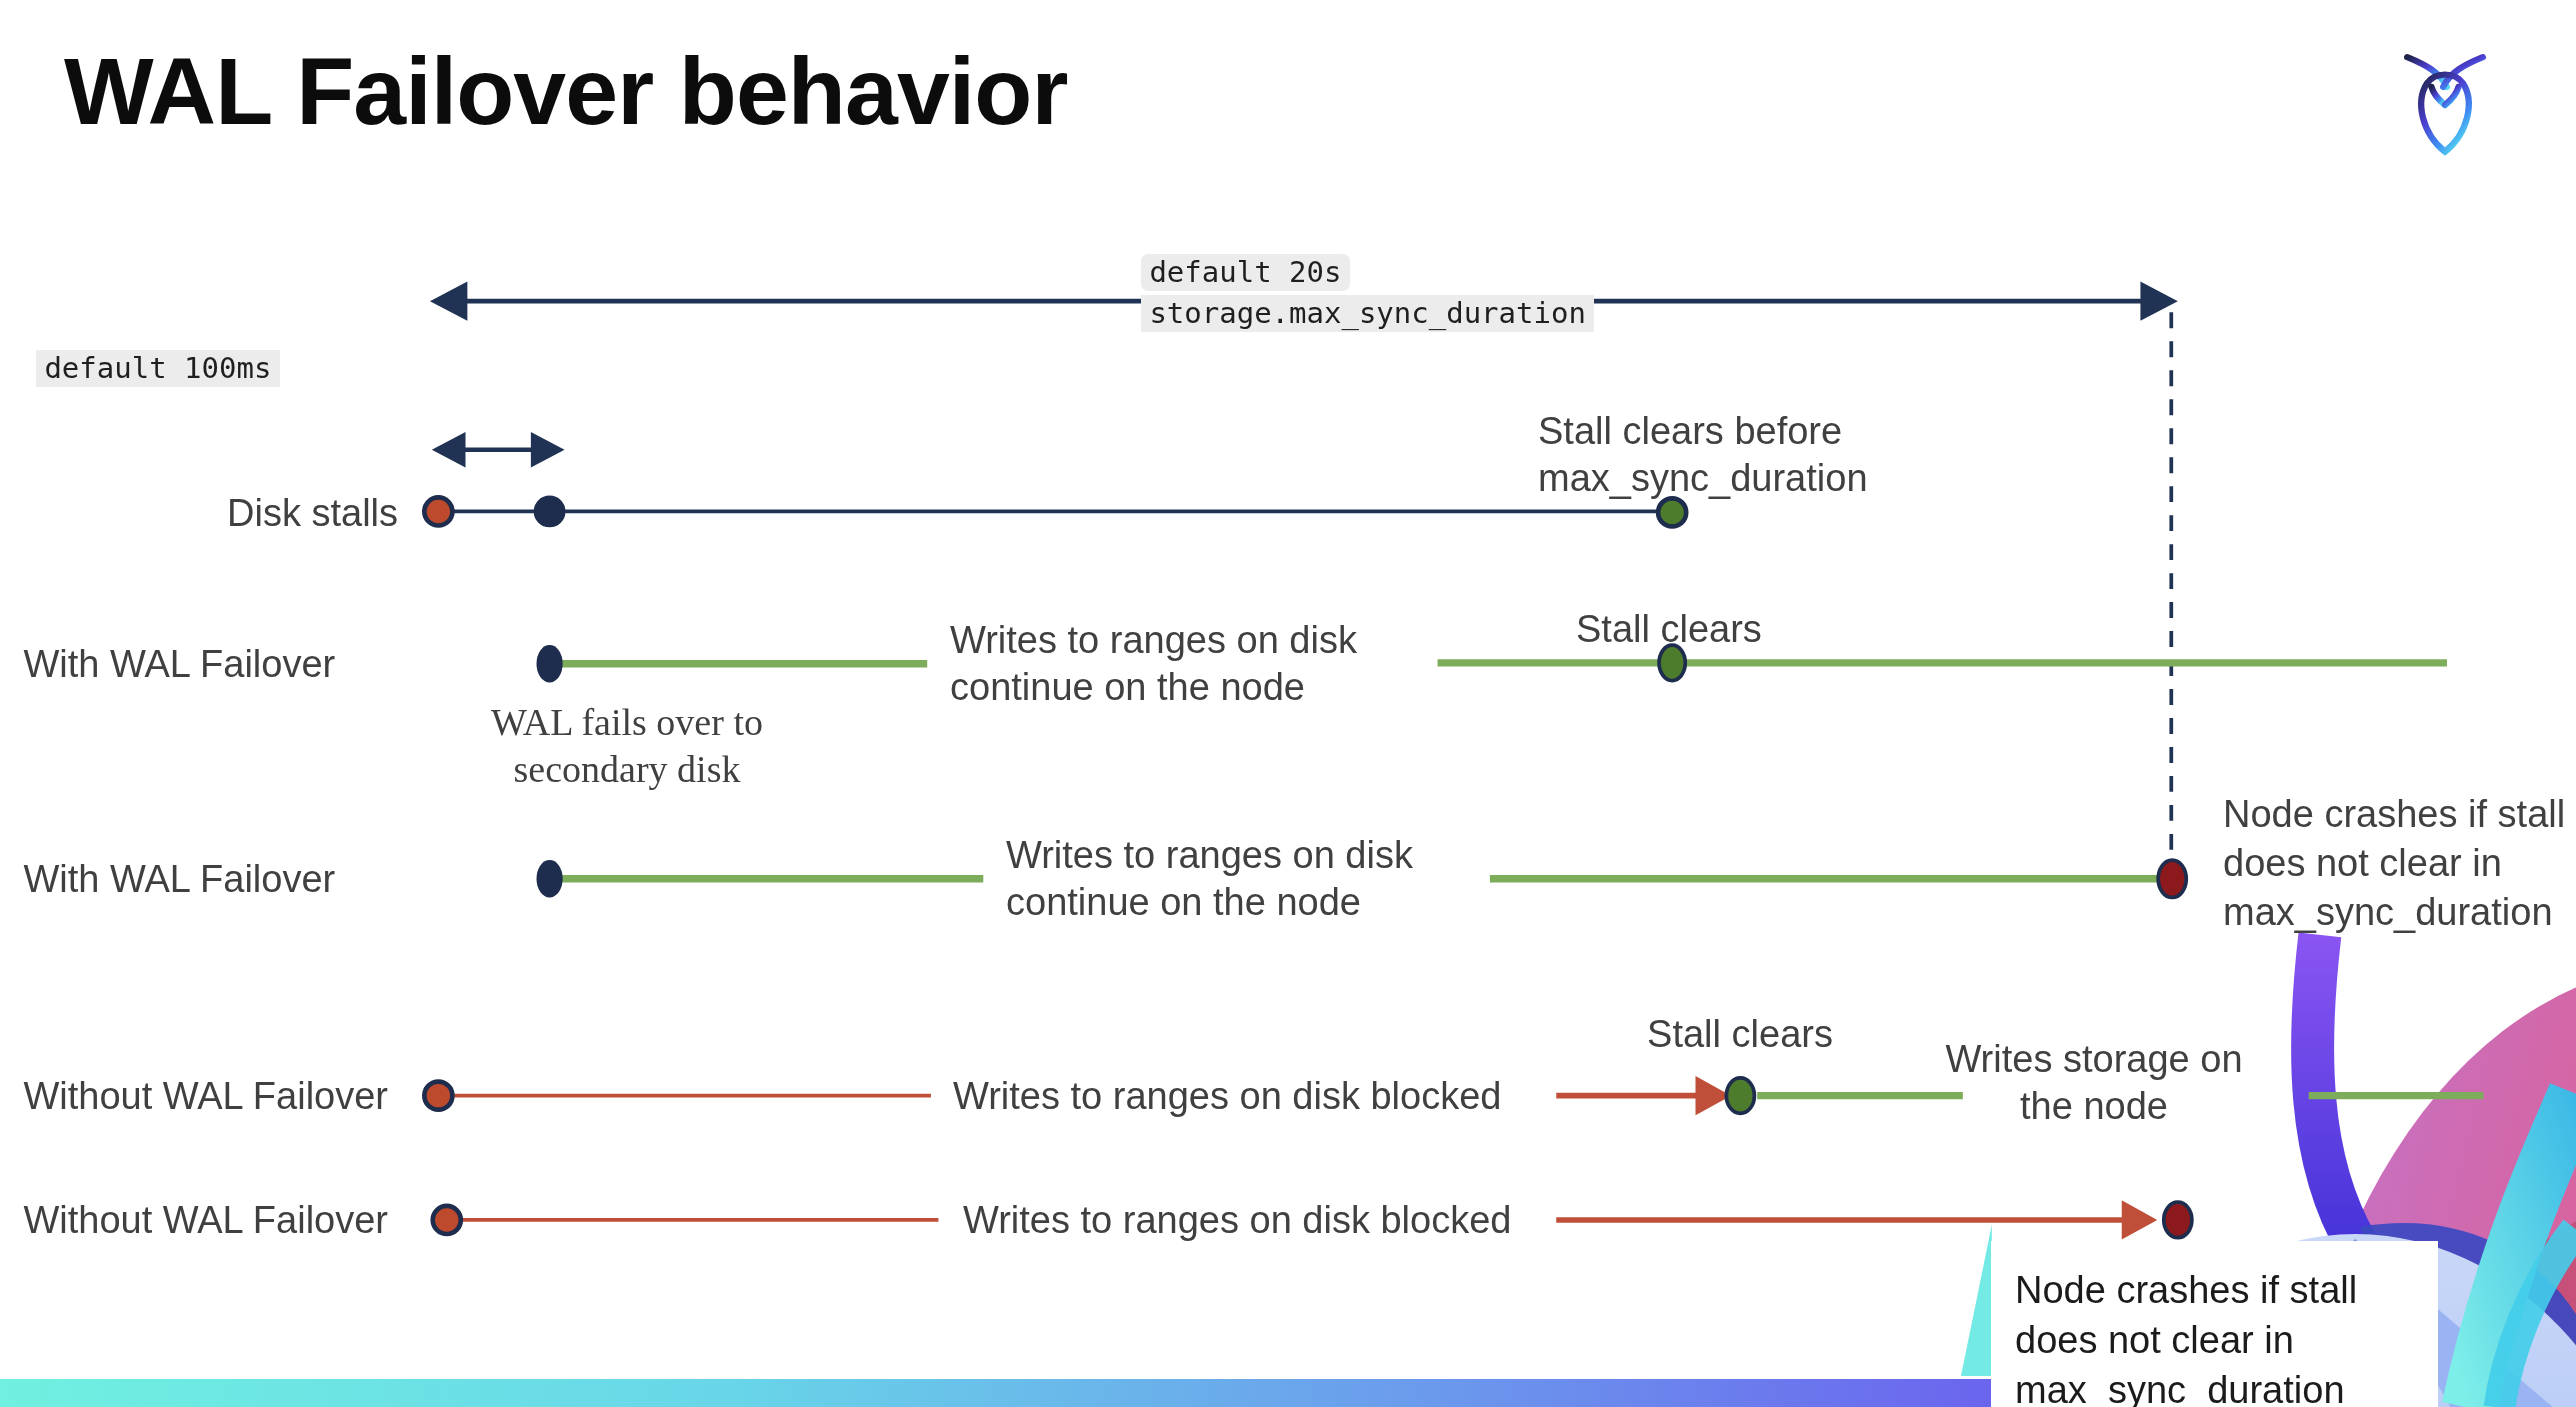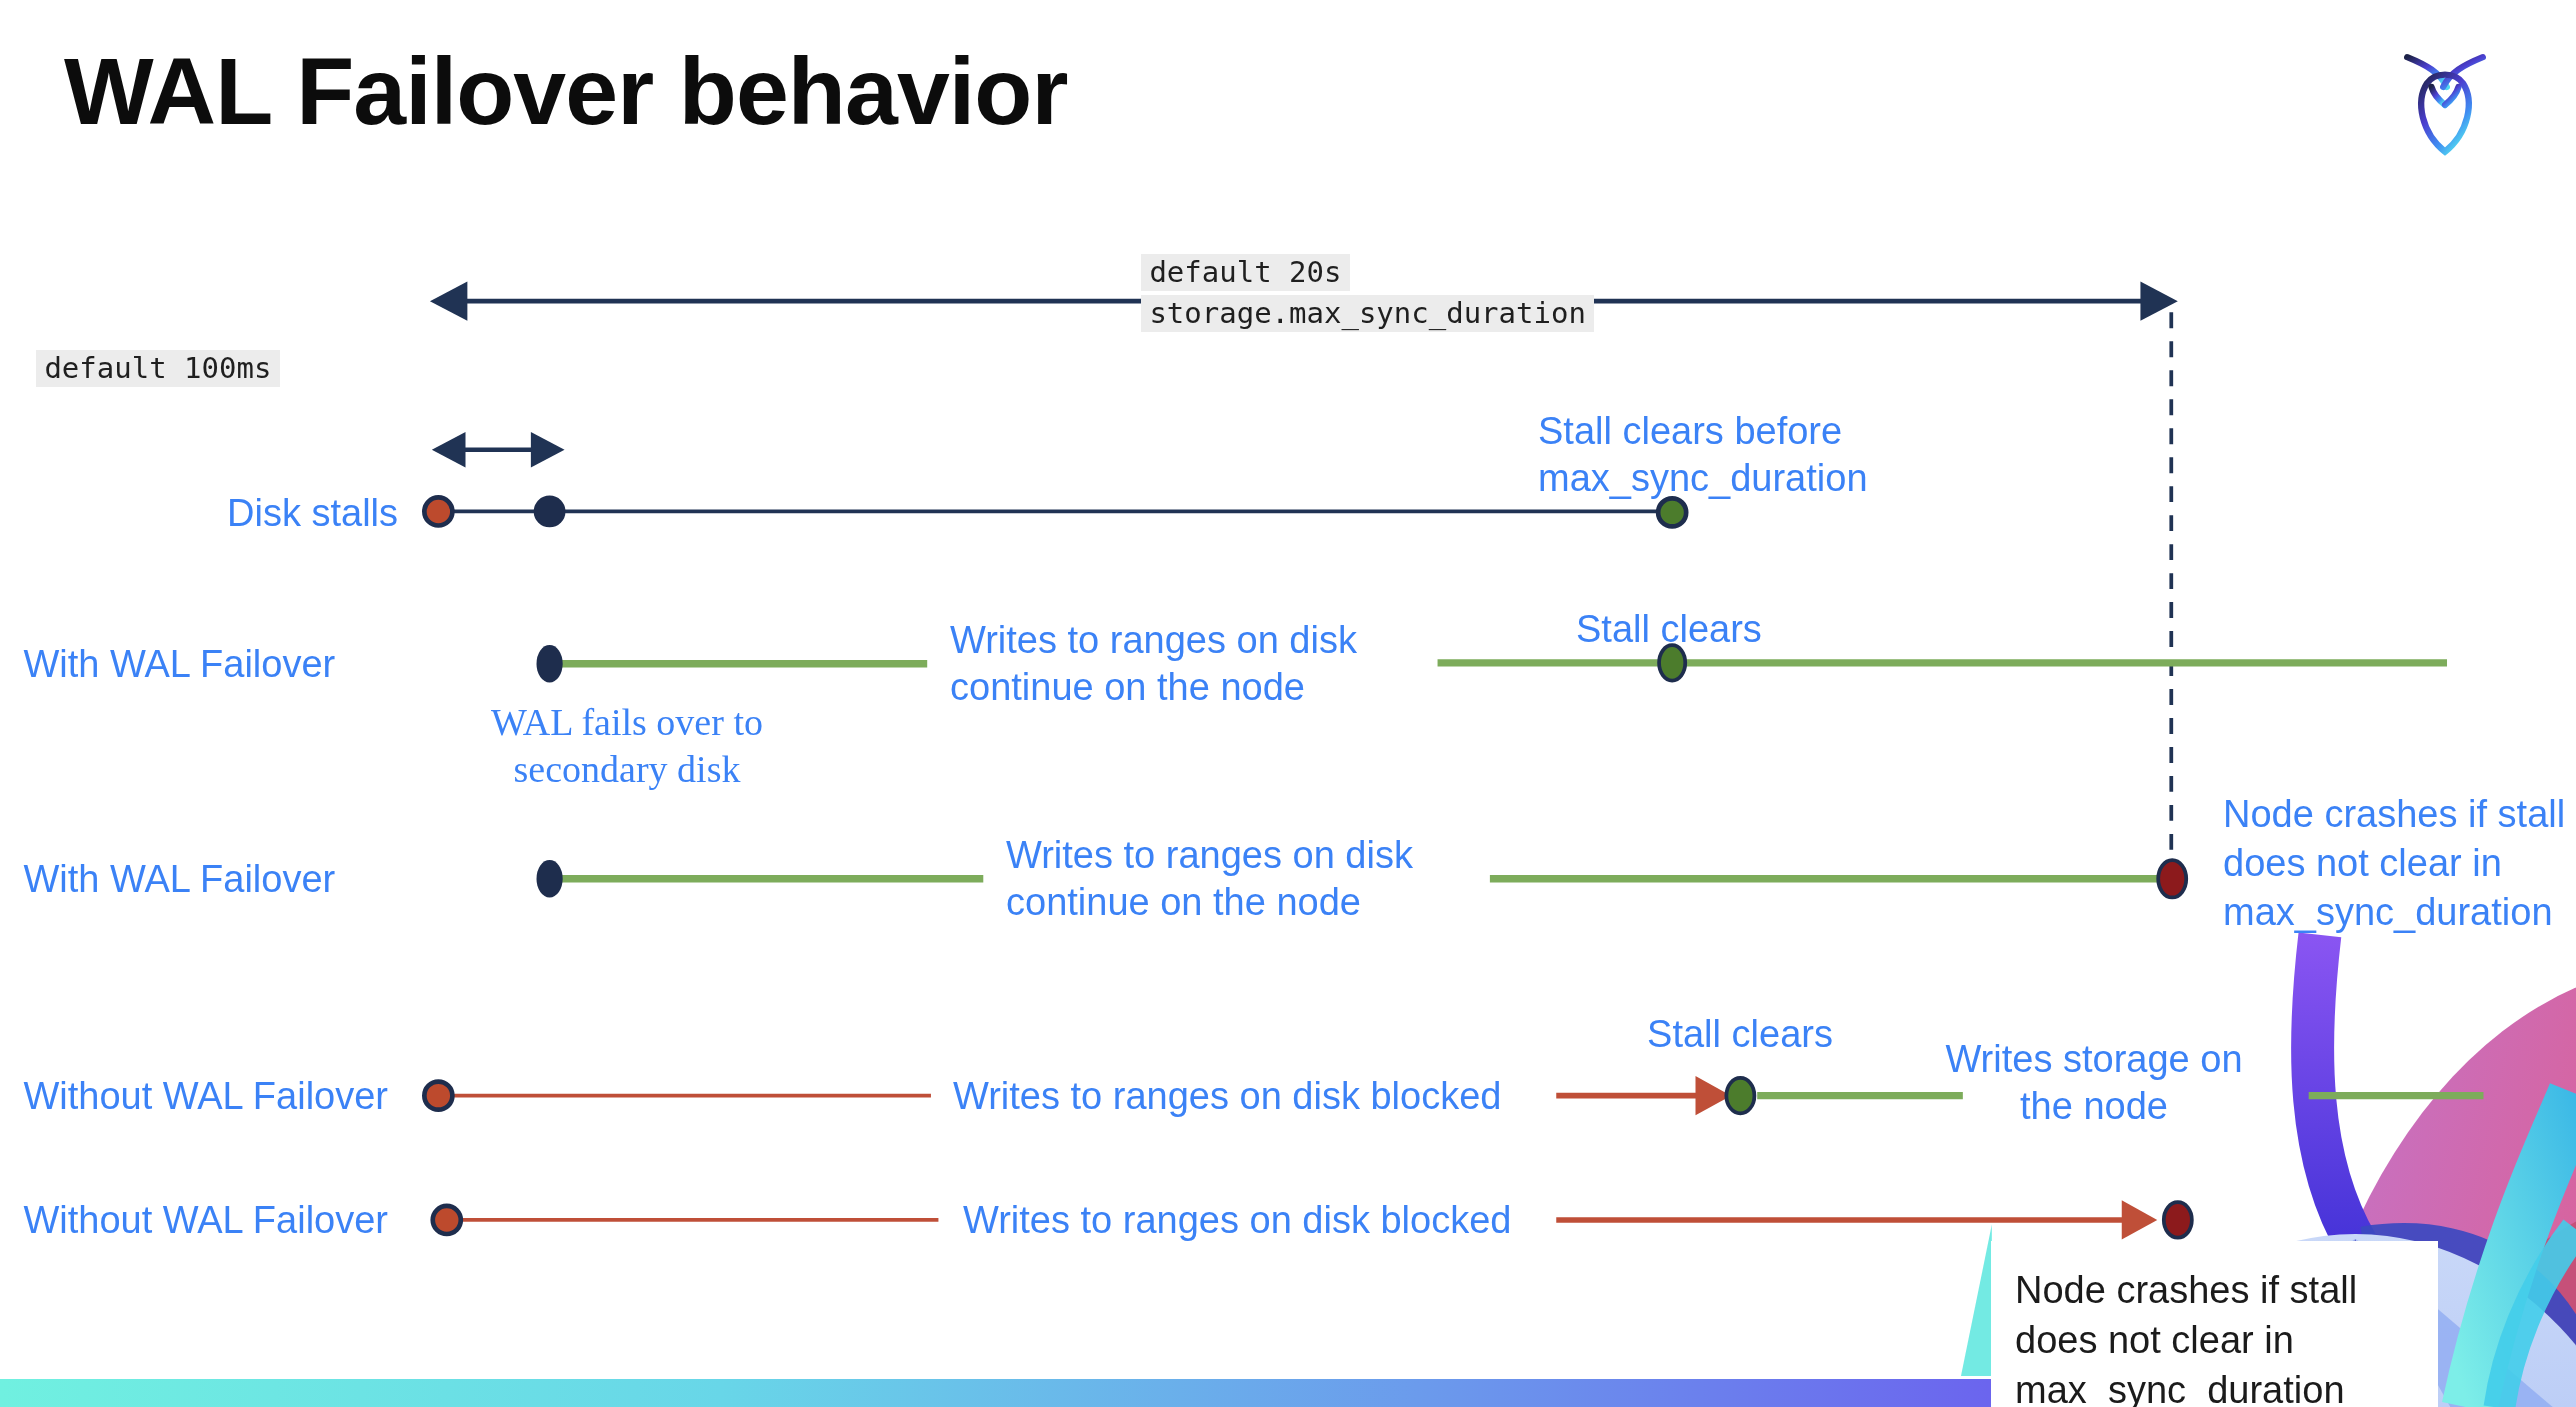--- a/index.html
+++ b/index.html
@@ -4,21 +4,21 @@
 <style>
   html,body{margin:0;padding:0;background:#ffffff;}
   .canvas{
     position:relative;width:2576px;height:1408px;background:#ffffff;overflow:hidden;
     font-family:"Liberation Sans",sans-serif;color:#1b1b1b;padding-left:28px;
   }
   .page-title{
     position:absolute;left:64px;top:37px;font-size:95px;font-weight:800;
     letter-spacing:-0.9px;color:#0c0c0c;z-index:6;
   }
-  .t{position:absolute;font-size:38px;line-height:47px;color:#3b82f6;white-space:pre-line;z-index:5;}
+  .t{position:absolute;font-size:38px;line-height:47px;color:#404040;white-space:pre-line;z-index:5;}
   .ctr{text-align:center;}
   .mono{
     position:absolute;font-family:"DejaVu Sans Mono","Liberation Mono",monospace;
     font-size:29px;line-height:37px;background:#ececec;color:#1f1f1f;
     padding:0 8.4px;white-space:nowrap;z-index:5;
   }
   .footer-bar{
     position:absolute;left:0;top:1379px;width:2576px;height:29px;z-index:1;
     background:linear-gradient(90deg,#70f0e0 0%,#68d6e8 28%,#6b9bec 55%,#6b63ee 78%,#5527ee 100%);
   }
@@ -140,21 +140,21 @@
     <g fill="none" stroke="url(#gLogo)" stroke-width="7" stroke-linecap="round">
       <path d="M8,9 C30,18 44,26 52,42"></path>
       <path d="M92,9 C70,18 56,26 48,42"></path>
       <path d="M50,114 C24,93 17,58 30,38 C39,25 61,25 70,38 C83,58 76,93 50,114 Z"></path>
       <path d="M50,106 L50,62"></path>
       <path d="M50,62 C41,55 37,49 35,42"></path>
       <path d="M50,62 C59,55 63,49 65,42"></path>
     </g>
   </svg>
 
-  <div class="mono" style="left:1141px;top:254px;">default 20s</div>
+  <div class="mono" style="left:1141px;top:254px;border-radius:7px;">default 20s</div>
   <div class="mono" style="left:1141px;top:295px;">storage.max_sync_duration</div>
   <div class="mono" style="left:36px;top:350px;">default 100ms</div>
 
   <div class="t" style="left:227px;top:490px;">Disk stalls</div>
   <div class="t" style="left:1538px;top:408px;">Stall clears before
 max_sync_duration</div>
 
   <div class="t" style="left:23.4px;top:641px;">With WAL Failover</div>
   <div class="t" style="left:950px;top:617px;">Writes to ranges on disk
 continue on the node</div>

